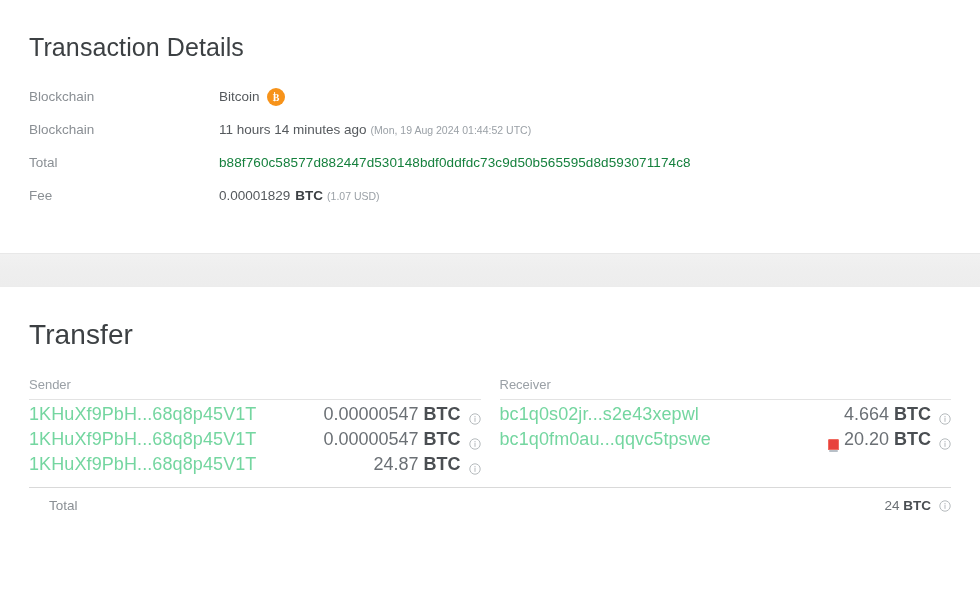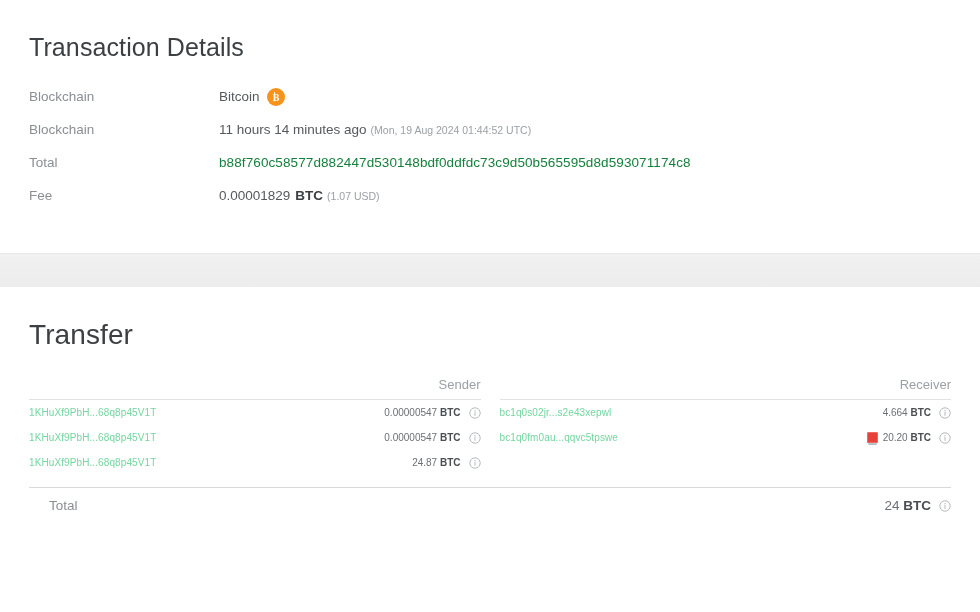--- a/index.html
+++ b/index.html
@@ -112,27 +112,26 @@
   .transfer-col {
     flex: 1 1 0;
   }
   .transfer-col.left { margin-right: 19px; }
   .col-head {
     font-size: 13px;
     color: #9aa0a6;
     padding-bottom: 7px;
     border-bottom: 1px solid #e3e3e3;
     font-weight: 400;
-    text-align: right;
   }
   .io-row {
     display: flex;
-    align-items: center;
+    align-items: flex-end;
     height: 25px;
-    font-size: 10px;
+    font-size: 18px;
   }
   .io-addr {
     color: #74d6a0;
     text-decoration: none;
     white-space: nowrap;
     letter-spacing: 0.1px;
   }
   .io-spacer { flex: 1 1 auto; }
   .io-amount {
     color: #6b7075;

